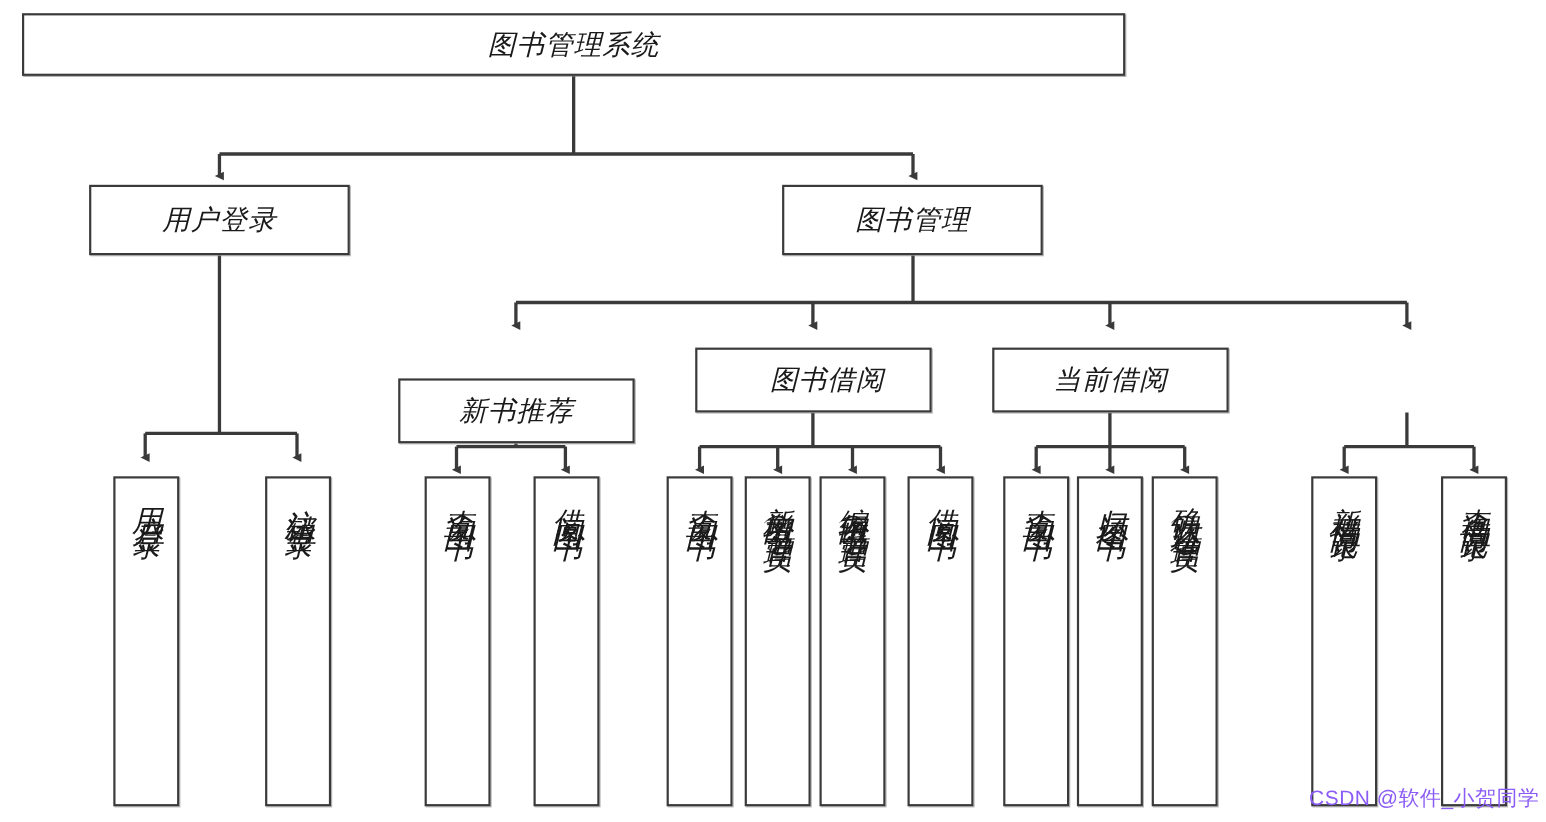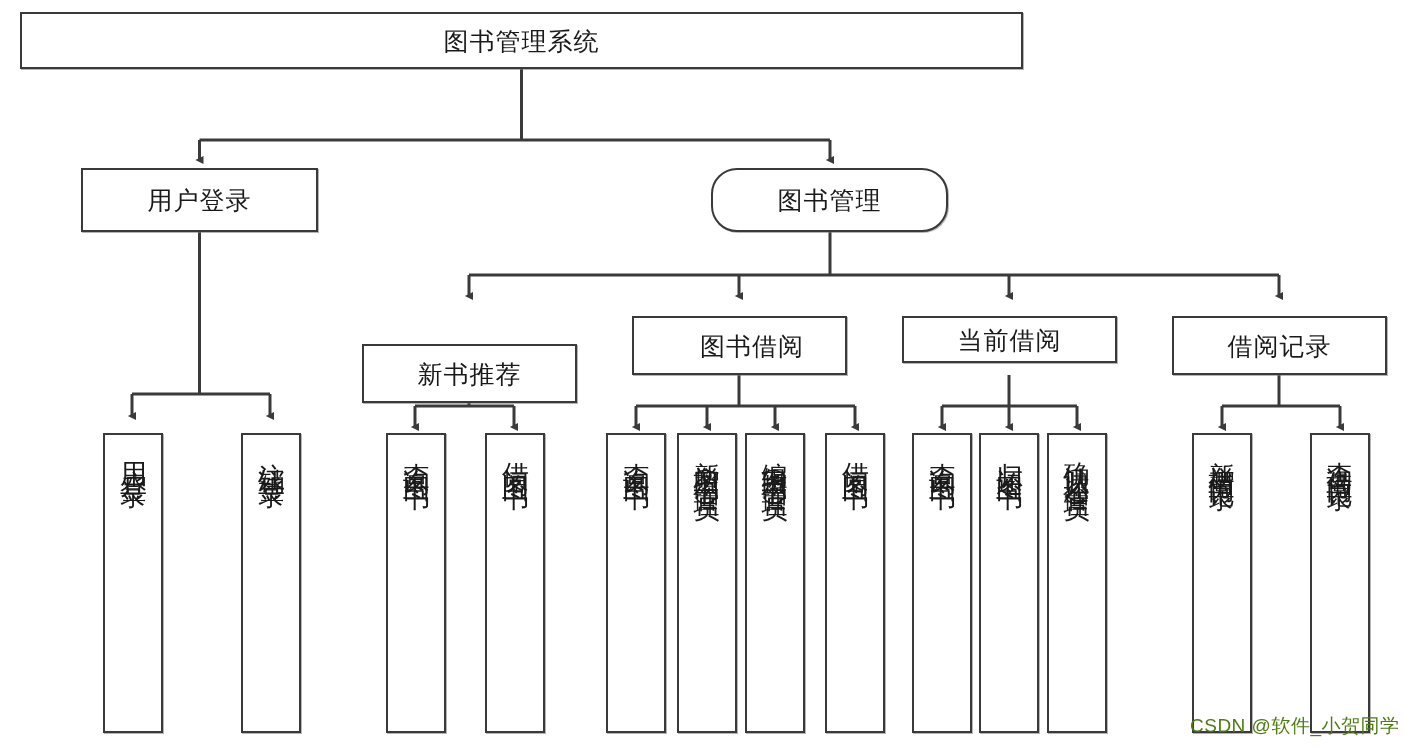--- a/index.html
+++ b/index.html
@@ -35,20 +35,21 @@
     align-items: center;
     justify-content: center;
     color: #1a1a1a;
     box-shadow: 1px 1px 0 rgba(120,120,120,0.55);
   }
   .node .label {
     display: block;
     text-align: center;
     line-height: 1.12;
     white-space: nowrap;
+    font-style: italic;
   }
   
   .node.horiz .label {
     font-size: 25px;
     letter-spacing: 1px;
   }
   .node.root .label {
     font-size: 25px;
     letter-spacing: 1px;
   }
@@ -65,21 +66,21 @@
     letter-spacing: 7px;
     white-space: nowrap;
   }
   .node.vert.tall-text .label {
     font-size: 26px;
     letter-spacing: 5px;
   }
   .watermark {
     position: absolute;
     font-size: 19px;
-    color: #4d7c0f;
+    color: #8b5cf6;
     letter-spacing: 0.5px;
     white-space: nowrap;
     user-select: none;
   }
 </style>
 </head>
 <body>
 
 <div id="canvas">
 
@@ -135,35 +136,32 @@
     </g>
   </svg>
 
   <div class="node root horiz" style="left:20px; top:12px; width:1003px; height:57px;">
     <span class="label">图书管理系统</span>
   </div>
 
   <div class="node horiz" style="left:81px; top:168px; width:237px; height:64px;">
     <span class="label">用户登录</span>
   </div>
-  <div class="node horiz" style="left:711px; top:168px; width:237px; height:64px;border-radius:26px;">
+  <div class="node horiz" style="left:711px; top:168px; width:237px; height:64px;">
     <span class="label">图书管理</span>
   </div>
 
   <div class="node horiz" style="left:362px; top:316px; width:215px; height:59px;margin-top:28px;">
     <span class="label">新书推荐</span>
   </div>
   <div class="node horiz" style="left:632px; top:316px; width:215px; height:59px;padding-left:25px;">
     <span class="label">图书借阅</span>
   </div>
-  <div class="node horiz" style="left:902px; top:316px; width:215px; height:47px;">
+  <div class="node horiz" style="left:902px; top:316px; width:215px; height:59px;">
     <span class="label">当前借阅</span>
-  </div>
-  <div class="node horiz" style="left:1172px; top:316px; width:215px; height:59px;">
-    <span class="label">借阅记录</span>
   </div>
 
   <div class="node vert" style="left:103px; top:433px; width:60px; height:300px;">
     <span class="label">用户登录</span>
   </div>
   <div class="node vert" style="left:241px; top:433px; width:60px; height:300px;">
     <span class="label">注销登录</span>
   </div>
 
   <div class="node vert" style="left:386px; top:433px; width:60px; height:300px;">

